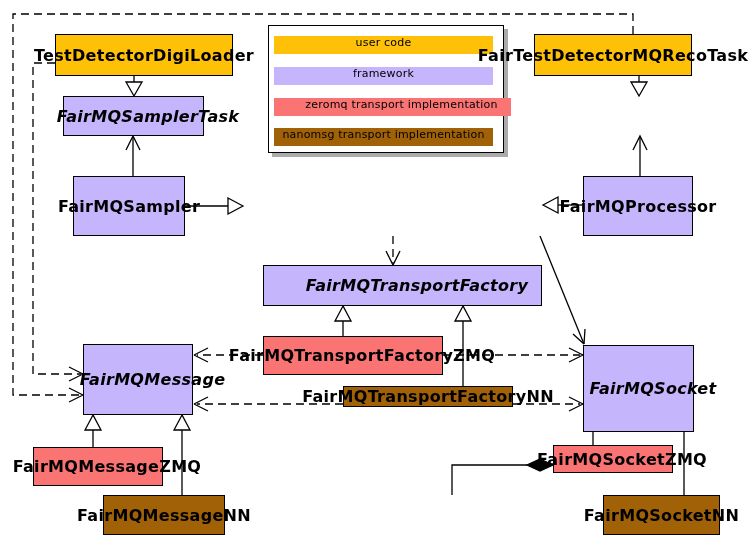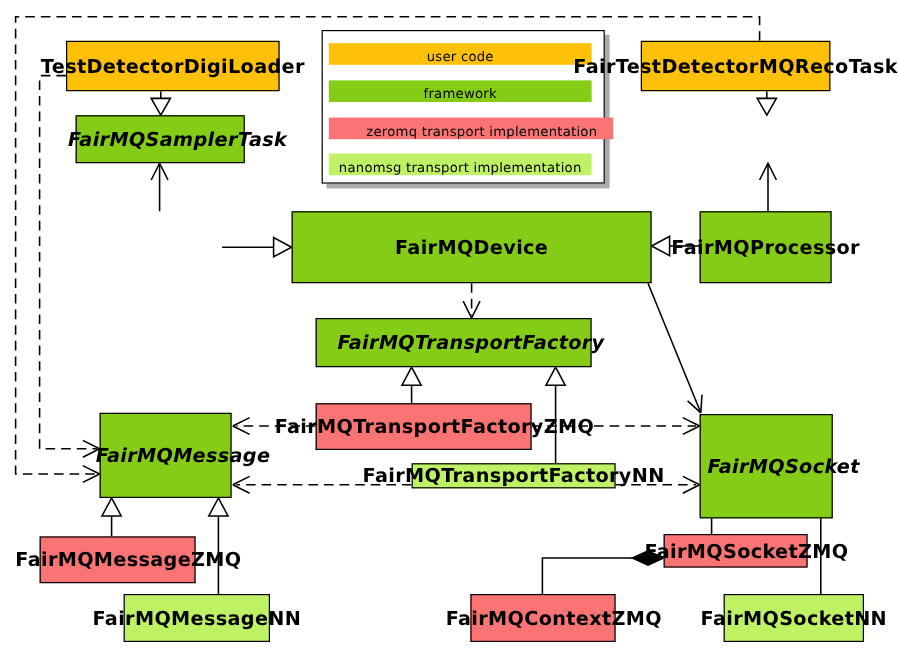--- a/index.html
+++ b/index.html
@@ -9,31 +9,31 @@
   }
   #edges{position:absolute;left:0;top:0;width:748px;height:549px;}
   .node{
     position:absolute;box-sizing:border-box;border:1.4px solid #000;
     display:flex;align-items:center;justify-content:center;text-align:right;
     font-weight:bold;font-size:16px;letter-spacing:0.3px;color:#000;
     white-space:nowrap;z-index:2;
   }
   .abstract{font-style:italic;padding-left:29px;}
   .bg-gold{background:#ffc107;}
-  .bg-blue{background:#84cc16;}
+  .bg-blue{background:#c4b5fd;}
   .bg-red{background:#f97473;padding-left:18px;}
-  .bg-green{background:#bef264;}
+  .bg-green{background:#a16207;}
   .legend-panel{
     position:absolute;left:268px;top:25px;width:236px;height:128px;
     box-sizing:border-box;background:#fff;border:1.6px solid #000;
     box-shadow:4px 4px 0 0 #ababab;z-index:2;
   }
   .legend-bar{
     position:absolute;left:5px;width:219px;height:18px;
-    display:flex;align-items:flex-end;justify-content:center;
+    display:flex;align-items:flex-start;justify-content:center;
     font-size:11px;font-weight:normal;color:#000;letter-spacing:0.2px;
     white-space:nowrap;
   }
 </style>
 </head>
 <body>
 
 <div id="stage">
 
   <svg id="edges" viewBox="0 0 748 549" xmlns="http://www.w3.org/2000/svg">
@@ -119,38 +119,37 @@
       </div>
   </div>
 
   <div class="node bg-gold" style="left:55px;top:34px;width:178px;height:42px">TestDetectorDigiLoader</div>
 
   <div class="node bg-gold" style="left:534px;top:34px;width:158px;height:42px">FairTestDetectorMQRecoTask</div>
 
   <div class="node bg-blue abstract" style="left:63px;top:96px;width:141px;height:40px">FairMQSamplerTask</div>
 
 
+  <div class="node bg-blue" style="left:73px;top:176px;width:112px;height:60px">FairMQSampler</div>
 
-  <div class="node bg-blue" style="left:243px;top:176px;width:300px;height:60px">FairMQDevice</div>
 
   <div class="node bg-blue" style="left:583px;top:176px;width:110px;height:60px">FairMQProcessor</div>
 
-  <div class="node bg-blue abstract" style="left:263px;top:265px;width:230px;height:41px">FairMQTransportFactory</div>
+  <div class="node bg-blue abstract" style="left:263px;top:265px;width:279px;height:41px">FairMQTransportFactory</div>
 
   <div class="node bg-red" style="left:263px;top:336px;width:180px;height:39px">FairMQTransportFactoryZMQ</div>
 
   <div class="node bg-green" style="left:343px;top:386px;width:170px;height:21px">FairMQTransportFactoryNN</div>
 
   <div class="node bg-blue abstract" style="left:83px;top:344px;width:110px;height:71px">FairMQMessage</div>
 
   <div class="node bg-blue abstract" style="left:583px;top:345px;width:111px;height:87px">FairMQSocket</div>
 
   <div class="node bg-red" style="left:33px;top:447px;width:130px;height:39px">FairMQMessageZMQ</div>
 
   <div class="node bg-green" style="left:103px;top:495px;width:122px;height:40px">FairMQMessageNN</div>
 
   <div class="node bg-red" style="left:553px;top:445px;width:120px;height:28px">FairMQSocketZMQ</div>
 
   <div class="node bg-green" style="left:603px;top:495px;width:117px;height:40px">FairMQSocketNN</div>
 
-  <div class="node bg-red" style="left:392px;top:495px;width:121px;height:40px">FairMQContextZMQ</div>
 
 </div>
 
 </body></html>

